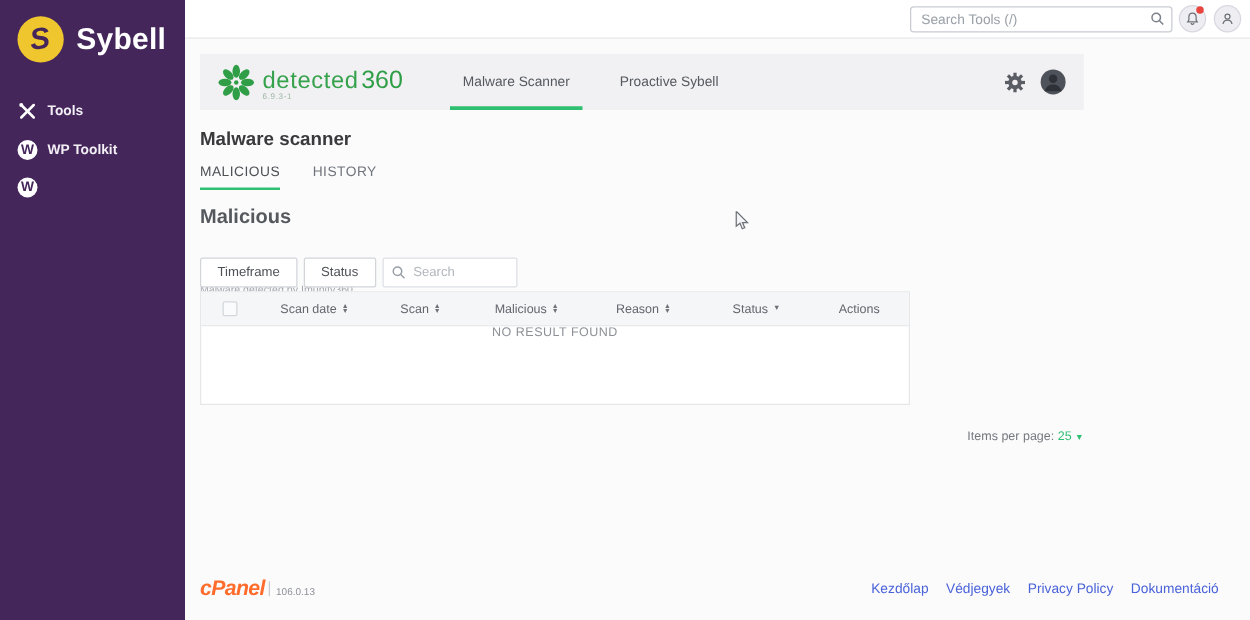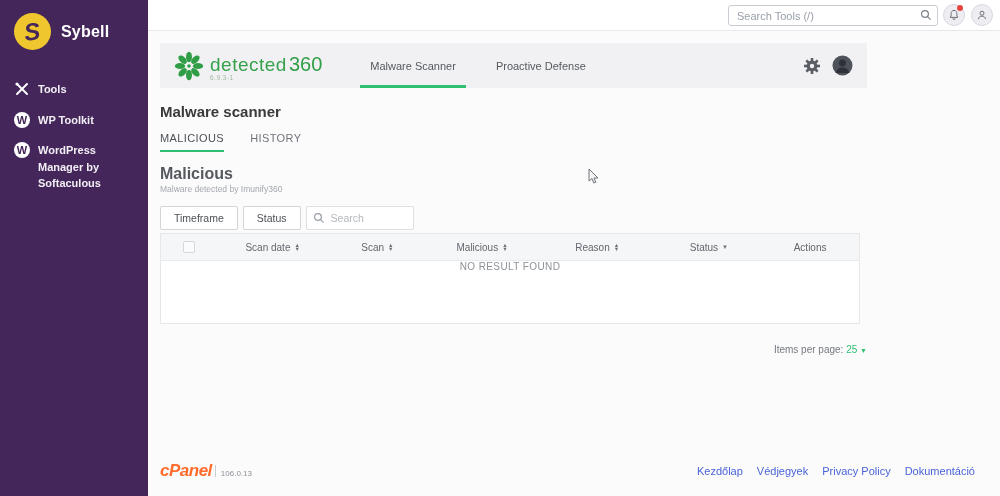--- a/index.html
+++ b/index.html
@@ -4,21 +4,21 @@
 <style>
   * { margin:0; padding:0; box-sizing:border-box; }
   html,body { width:1000px; height:496px; font-family:"Liberation Sans", sans-serif; background:#fff; overflow:hidden; }
   .stage { position:relative; width:1000px; height:496px; background:#fbfbfc; }
 
   
   .sidebar { position:absolute; left:0; top:0; width:148px; height:496px; background:#44265a; color:#fff; z-index:5; }
   .brand-row { display:flex; align-items:center; gap:10px; padding:13px 0 0 14px; }
   .brand-logo { width:37px; height:37px; border-radius:50%; background:#f0c62e; display:flex; align-items:center; justify-content:center; }
   .brand-logo span { color:#44265a; font-weight:bold; font-style:italic; font-size:24px; transform:rotate(-8deg); }
-  .brand-name { font-size:16px; font-weight:bold; letter-spacing:0.2px; }
+  .brand-name { font-size:24px; font-weight:bold; letter-spacing:0.2px; }
   .side-menu { margin-top:24px; }
   .side-item { display:block; padding:7px 10px 7px 14px; font-size:11px; font-weight:bold; color:#f2eff5; line-height:1.5; cursor:pointer; }
   .side-item .row { display:flex; align-items:flex-start; gap:8px; }
   .wp-badge { width:16px; height:16px; min-width:16px; border-radius:50%; background:#fff; color:#44265a; font-size:11px; font-weight:bold; display:flex; align-items:center; justify-content:center; line-height:16px; }
   .tool-ic { width:16px; min-width:16px; height:16px; }
 
   
   .main { position:absolute; left:148px; top:0; width:852px; height:496px; }
 
   
@@ -57,21 +57,21 @@
 
   
   .filter-row { top:206px; display:flex; gap:5px; }
   .filter-btn { background:#fff; border:1px solid #d3d5d9; border-radius:2px; font-size:10.5px; color:#4d5156; padding:5px 13px; cursor:pointer; font-family:"Liberation Sans", sans-serif; }
   .filter-search-wrap { position:relative; }
   .filter-search { width:108px; height:24px; border:1px solid #dee0e3; border-radius:2px; font-size:10.5px; color:#5c616b; padding:0 6px 0 24px; outline:none; background:#fff; }
   .filter-search::placeholder { color:#b3b7bd; }
   .fs-icon { position:absolute; left:7px; top:6px; }
 
   
-  .tbl { top:233px; width:700px; border:1px solid #e6e7e9; background:#fff; }
+  .tbl { top:233px; width:568px; border:1px solid #e6e7e9; background:#fff; }
   .tbl-head { display:flex; align-items:center; height:27px; background:#f5f6f8; border-bottom:1px solid #e9eaec; font-size:10px; color:#63676d; }
   .th { display:flex; align-items:center; justify-content:center; gap:4px; }
   .th-check { width:8%; } .th-scan { width:16%; } .th-type { width:14%; } .th-mal { width:16%; }
   .th-reason { width:17%; } .th-status { width:15%; } .th-actions { width:14%; }
   .checkbox { width:12px; height:12px; border:1px solid #d4d7db; border-radius:2px; background:#fafbfc; cursor:pointer; }
   .sort { display:flex; flex-direction:column; line-height:4px; font-size:5.5px; color:#6e7277; cursor:pointer; }
   .caret { font-size:6px; color:#6e7277; cursor:pointer; }
   .tbl-body { height:62px; display:flex; justify-content:center; }
   .empty-msg { font-size:10px; color:#8d9197; letter-spacing:0.4px; }
 
@@ -118,21 +118,20 @@
       </div>
       <div class="side-item">
         <div class="row">
           <span class="wp-badge">W</span>
           <span>WP Toolkit</span>
         </div>
       </div>
       <div class="side-item">
         <div class="row">
           <span class="wp-badge">W</span>
-          <span>WordPress Manager by Softaculous</span>
         </div>
       </div>
     </nav>
   </aside>
 
   <div class="main">
 
     <div class="topbar">
       <input class="global-search" type="text" placeholder="Search Tools (/)" style="">
       <svg class="gs-icon" width="12" height="12" viewBox="0 0 12 12">
@@ -175,21 +174,21 @@
         <div class="app-wordmark">
           <span class="app-brand">detected</span><span class="app-brand-suffix">360</span>
           <span class="app-version">6.9.3-1</span>
         </div>
       </div>
       <div class="app-tabs">
         <div class="app-tab active">
           <span>Malware Scanner</span>
         </div>
         <div class="app-tab">
-          <span>Proactive Defense</span>
+          <span>Proactive Sybell</span>
         </div>
       </div>
       <div class="app-bar-right">
         <svg width="16" height="16" viewBox="0 0 16 16">
           <g transform="translate(8,8)" fill="#5a5e64">
             <g>
               <rect x="-1.3" y="-8" width="2.6" height="3.4"></rect>
               <rect x="-1.3" y="-8" width="2.6" height="3.4" transform="rotate(45)"></rect>
               <rect x="-1.3" y="-8" width="2.6" height="3.4" transform="rotate(90)"></rect>
               <rect x="-1.3" y="-8" width="2.6" height="3.4" transform="rotate(135)"></rect>
@@ -211,21 +210,21 @@
     </div>
 
     <h1 class="col page-title" style="position:absolute;">Malware scanner</h1>
 
     <div class="col sub-tabs" style="position:absolute;">
       <div class="sub-tab active">MALICIOUS</div>
       <div class="sub-tab">HISTORY</div>
     </div>
 
     <h2 class="col section-title" style="position:absolute;">Malicious</h2>
-    <div class="col section-sub" style="position:absolute;">Malware detected by Imunify360</div>
+    <div class="col section-sub" style="position:absolute;margin-top:42px;">Malware detected by Imunify360</div>
 
     <div class="col filter-row" style="position:absolute;">
       <button class="filter-btn">Timeframe</button>
       <button class="filter-btn">Status</button>
       <span class="filter-search-wrap">
         <input class="filter-search" type="text" placeholder="Search" style="">
         <svg class="fs-icon" width="12" height="12" viewBox="0 0 12 12">
           <circle cx="5" cy="5" r="3.4" fill="none" stroke="#9aa0a8" stroke-width="1.2"></circle>
           <line x1="7.6" y1="7.6" x2="10.6" y2="10.6" stroke="#9aa0a8" stroke-width="1.2"></line>
         </svg>

